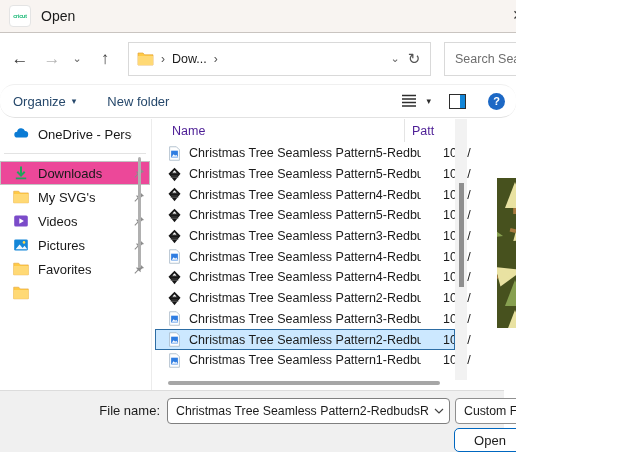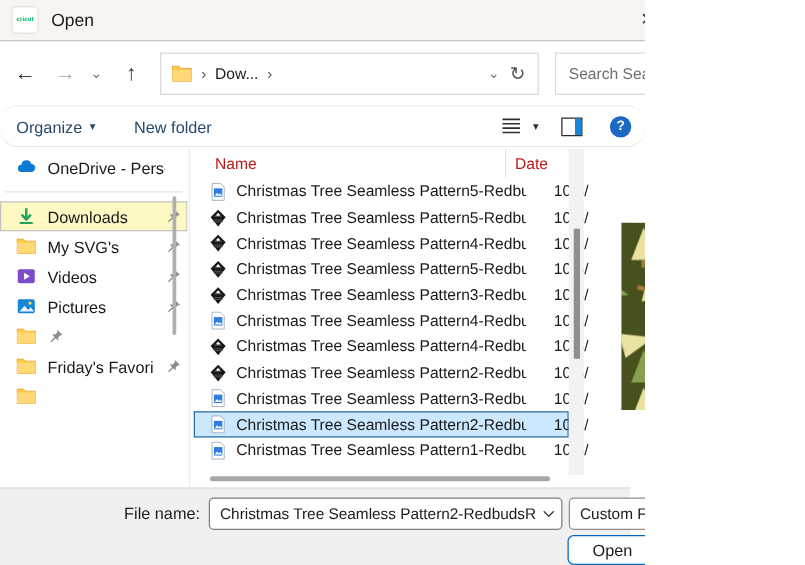--- a/index.html
+++ b/index.html
@@ -34,31 +34,31 @@
   .pane-ico{width:15px;height:13px;border:1.4px solid #2d2d2d;background:#fff;position:relative;box-sizing:content-box;}
   .pane-ico .fillr{position:absolute;right:0;top:0;bottom:0;width:5px;background:#1386d8;}
 
   
   .main{position:absolute;top:119px;left:0;right:0;bottom:62px;background:#fff;overflow:hidden;}
   .main-vline{position:absolute;left:151px;top:0;bottom:0;width:1px;background:#ececec;}
 
   
   .sidebar{position:absolute;left:0;top:0;width:150px;bottom:0;padding-top:3px;box-sizing:border-box;overflow:hidden;}
   .side-item{height:24px;display:flex;align-items:center;padding-left:13px;font-size:13px;color:#191919;position:relative;box-sizing:border-box;}
-  .side-item.selected{background:#fef9c3;outline:1px solid #c2c2c2;outline-offset:-1px;}
+  .side-item.selected{background:#ec4899;outline:1px solid #c2c2c2;outline-offset:-1px;}
   .s-ico{width:16px;height:16px;margin-right:9px;flex:none;display:flex;align-items:center;justify-content:center;}
   .s-ico svg{width:16px;height:16px;display:block;}
   .s-label{flex:1;white-space:nowrap;overflow:hidden;}
   .s-pin{width:13px;height:13px;margin-right:5px;flex:none;}
   .side-sep{height:1px;background:#e3e3e3;margin:7px 4px 7px 4px;}
   .side-scroll{position:absolute;left:138px;top:38px;width:3px;height:111px;background:#b0b0b0;border-radius:2px;}
 
   
   .list{position:absolute;left:155px;top:0;width:312px;bottom:0;}
-  .list-head{height:23px;display:flex;align-items:center;font-size:12.5px;color:#b91c1c;}
+  .list-head{height:23px;display:flex;align-items:center;font-size:12.5px;color:#4c1d95;}
   .col-name{padding-left:17px;width:249px;box-sizing:border-box;}
   .col-date{border-left:1px solid #e4e4e4;padding-left:7px;height:100%;display:flex;align-items:center;flex:1;}
   .rows{position:absolute;top:24px;left:0;width:300px;}
   .frow{height:20.7px;display:flex;align-items:center;padding-left:12px;box-sizing:border-box;position:relative;}
   .frow.selected{background:#cce8ff;outline:1px solid #2d6da4;outline-offset:-1px;}
   .f-ico{width:15px;height:16px;flex:none;margin-right:7px;display:flex;align-items:center;justify-content:center;}
   .f-ico svg{width:15px;height:15px;display:block;}
   .f-name{font-size:12.5px;color:#1b1b1b;white-space:nowrap;overflow:hidden;width:232px;flex:none;}
   .f-date{font-size:12.5px;color:#1b1b1b;white-space:nowrap;overflow:hidden;margin-left:22px;width:28px;flex:none;}
   .vtrack{position:absolute;left:300px;top:0;width:12px;bottom:10px;background:#f2f2f2;}
@@ -220,34 +220,21 @@
             </svg>
     </span>
   </div>
         <div class="side-item">
     <span class="s-ico">
             <svg viewBox="0 0 16 16">
               <path d="M.7 2.2h5l1.6 1.7h8V13.8H.7z" fill="#ffca45" stroke="#e2a43c" stroke-width=".6"></path>
               <path d="M.7 5h14.6v8.8H.7z" fill="#ffd975"></path>
             </svg>
           </span>
-    <span class="s-pin">
-      <svg width="13" height="13" viewBox="0 0 16 16" fill="#8c8c8c">
-              <path d="M9.8 1.2l5 5-2.4.5-1.9 1.9.3 2.9-3-2.2-3.9 3.9-.9-.9 3.9-3.9-2.2-3 2.9.3 1.9-1.9z"></path>
-            </svg>
-    </span>
-  </div>
-        <div class="side-item">
-    <span class="s-ico">
-            <svg viewBox="0 0 16 16">
-              <path d="M.7 2.2h5l1.6 1.7h8V13.8H.7z" fill="#ffca45" stroke="#e2a43c" stroke-width=".6"></path>
-              <path d="M.7 5h14.6v8.8H.7z" fill="#ffd975"></path>
-            </svg>
-          </span>
-    <span class="s-label">Friday's Favori</span>
+    <span class="s-label">Favorites</span>
     <span class="s-pin">
       <svg width="13" height="13" viewBox="0 0 16 16" fill="#8c8c8c">
               <path d="M9.8 1.2l5 5-2.4.5-1.9 1.9.3 2.9-3-2.2-3.9 3.9-.9-.9 3.9-3.9-2.2-3 2.9.3 1.9-1.9z"></path>
             </svg>
     </span>
   </div>
         <div class="side-item">
     <span class="s-ico">
             <svg viewBox="0 0 16 16">
               <path d="M.7 2.2h5l1.6 1.7h8V13.8H.7z" fill="#ffca45" stroke="#e2a43c" stroke-width=".6"></path>
@@ -259,21 +246,21 @@
               <path d="M9.8 1.2l5 5-2.4.5-1.9 1.9.3 2.9-3-2.2-3.9 3.9-.9-.9 3.9-3.9-2.2-3 2.9.3 1.9-1.9z"></path>
             </svg>
     </span>
   </div>
       </div>
     <div class="side-scroll"></div>
 
     <div class="list">
       <div class="list-head">
         <span class="col-name">Name</span>
-        <span class="col-date">Date</span>
+        <span class="col-date">Patt</span>
       </div>
       <div class="rows">
           <div class="frow">
     <span class="f-ico">
               <svg viewBox="0 0 16 16">
                 <path d="M2.8.8h7.2l3.2 3.2v11.2H2.8z" fill="#fff" stroke="#9db0c0" stroke-width=".8"></path>
                 <rect x="4.4" y="5" width="7.2" height="7.2" fill="#2f7de1"></rect>
                 <path d="M5 11.4l2.1-2.6 1.6 1.7 1.1-1.3 1.8 2.2z" fill="#fff"></path>
               </svg>
             </span>

